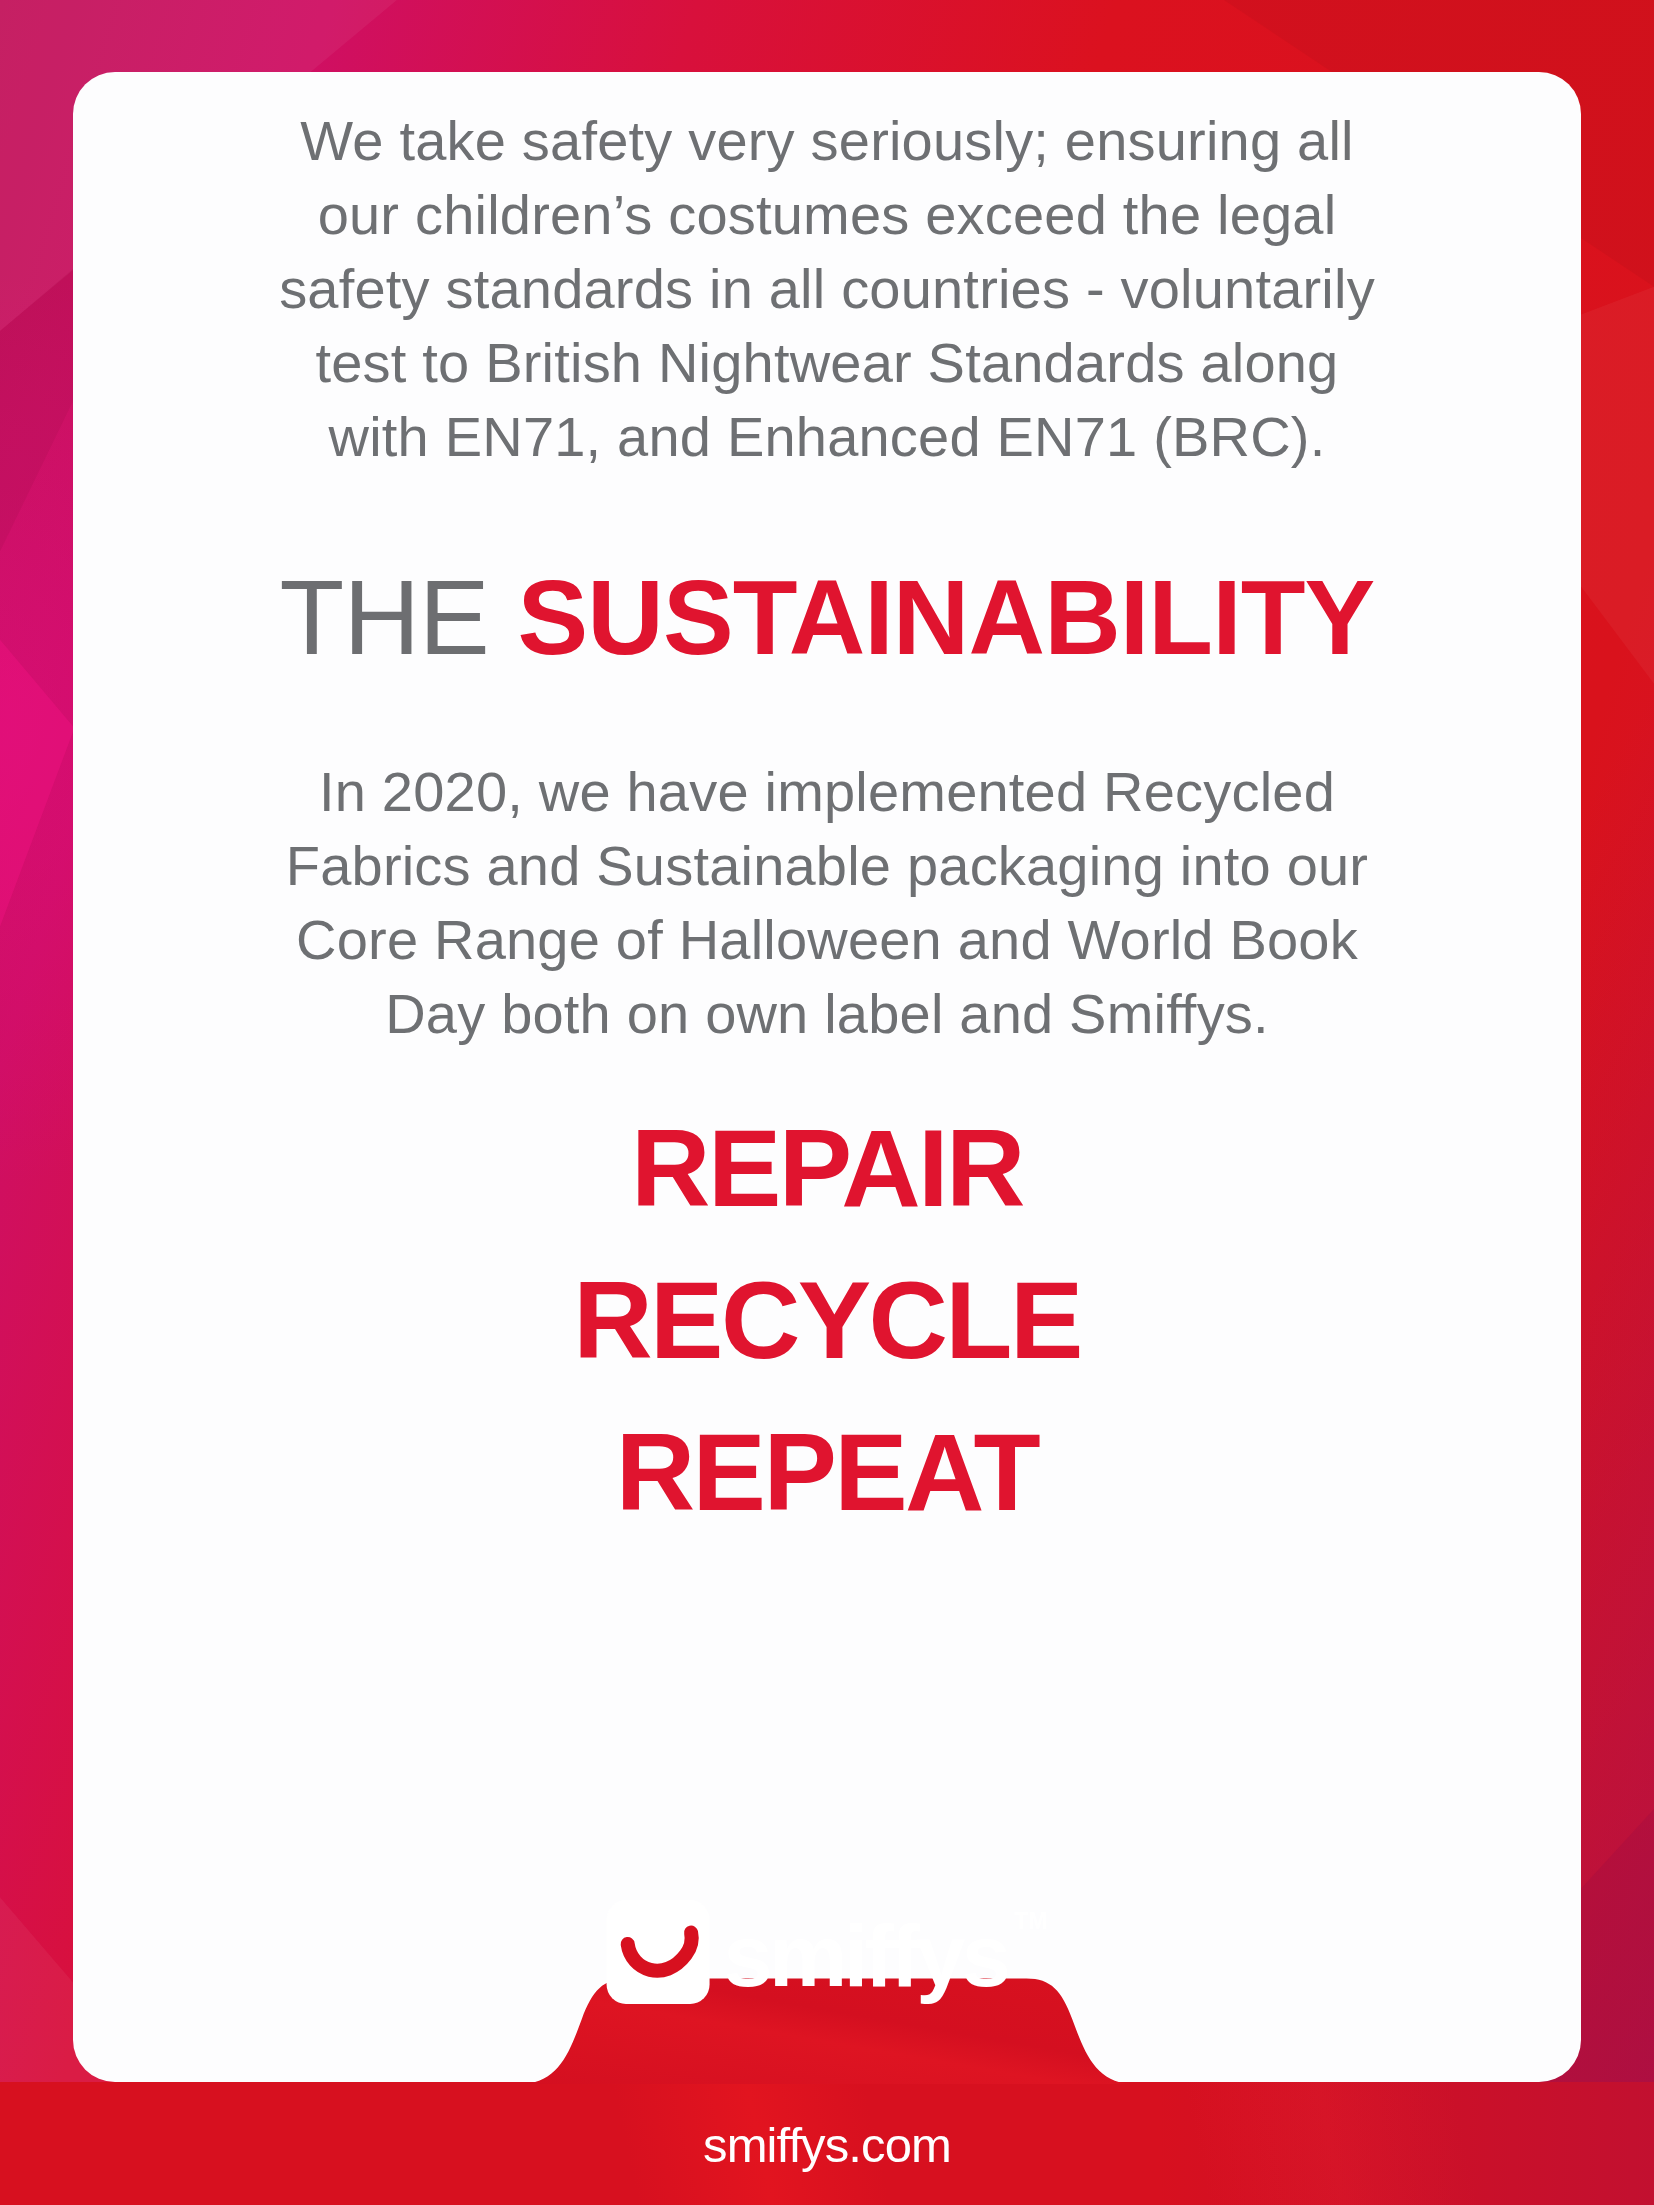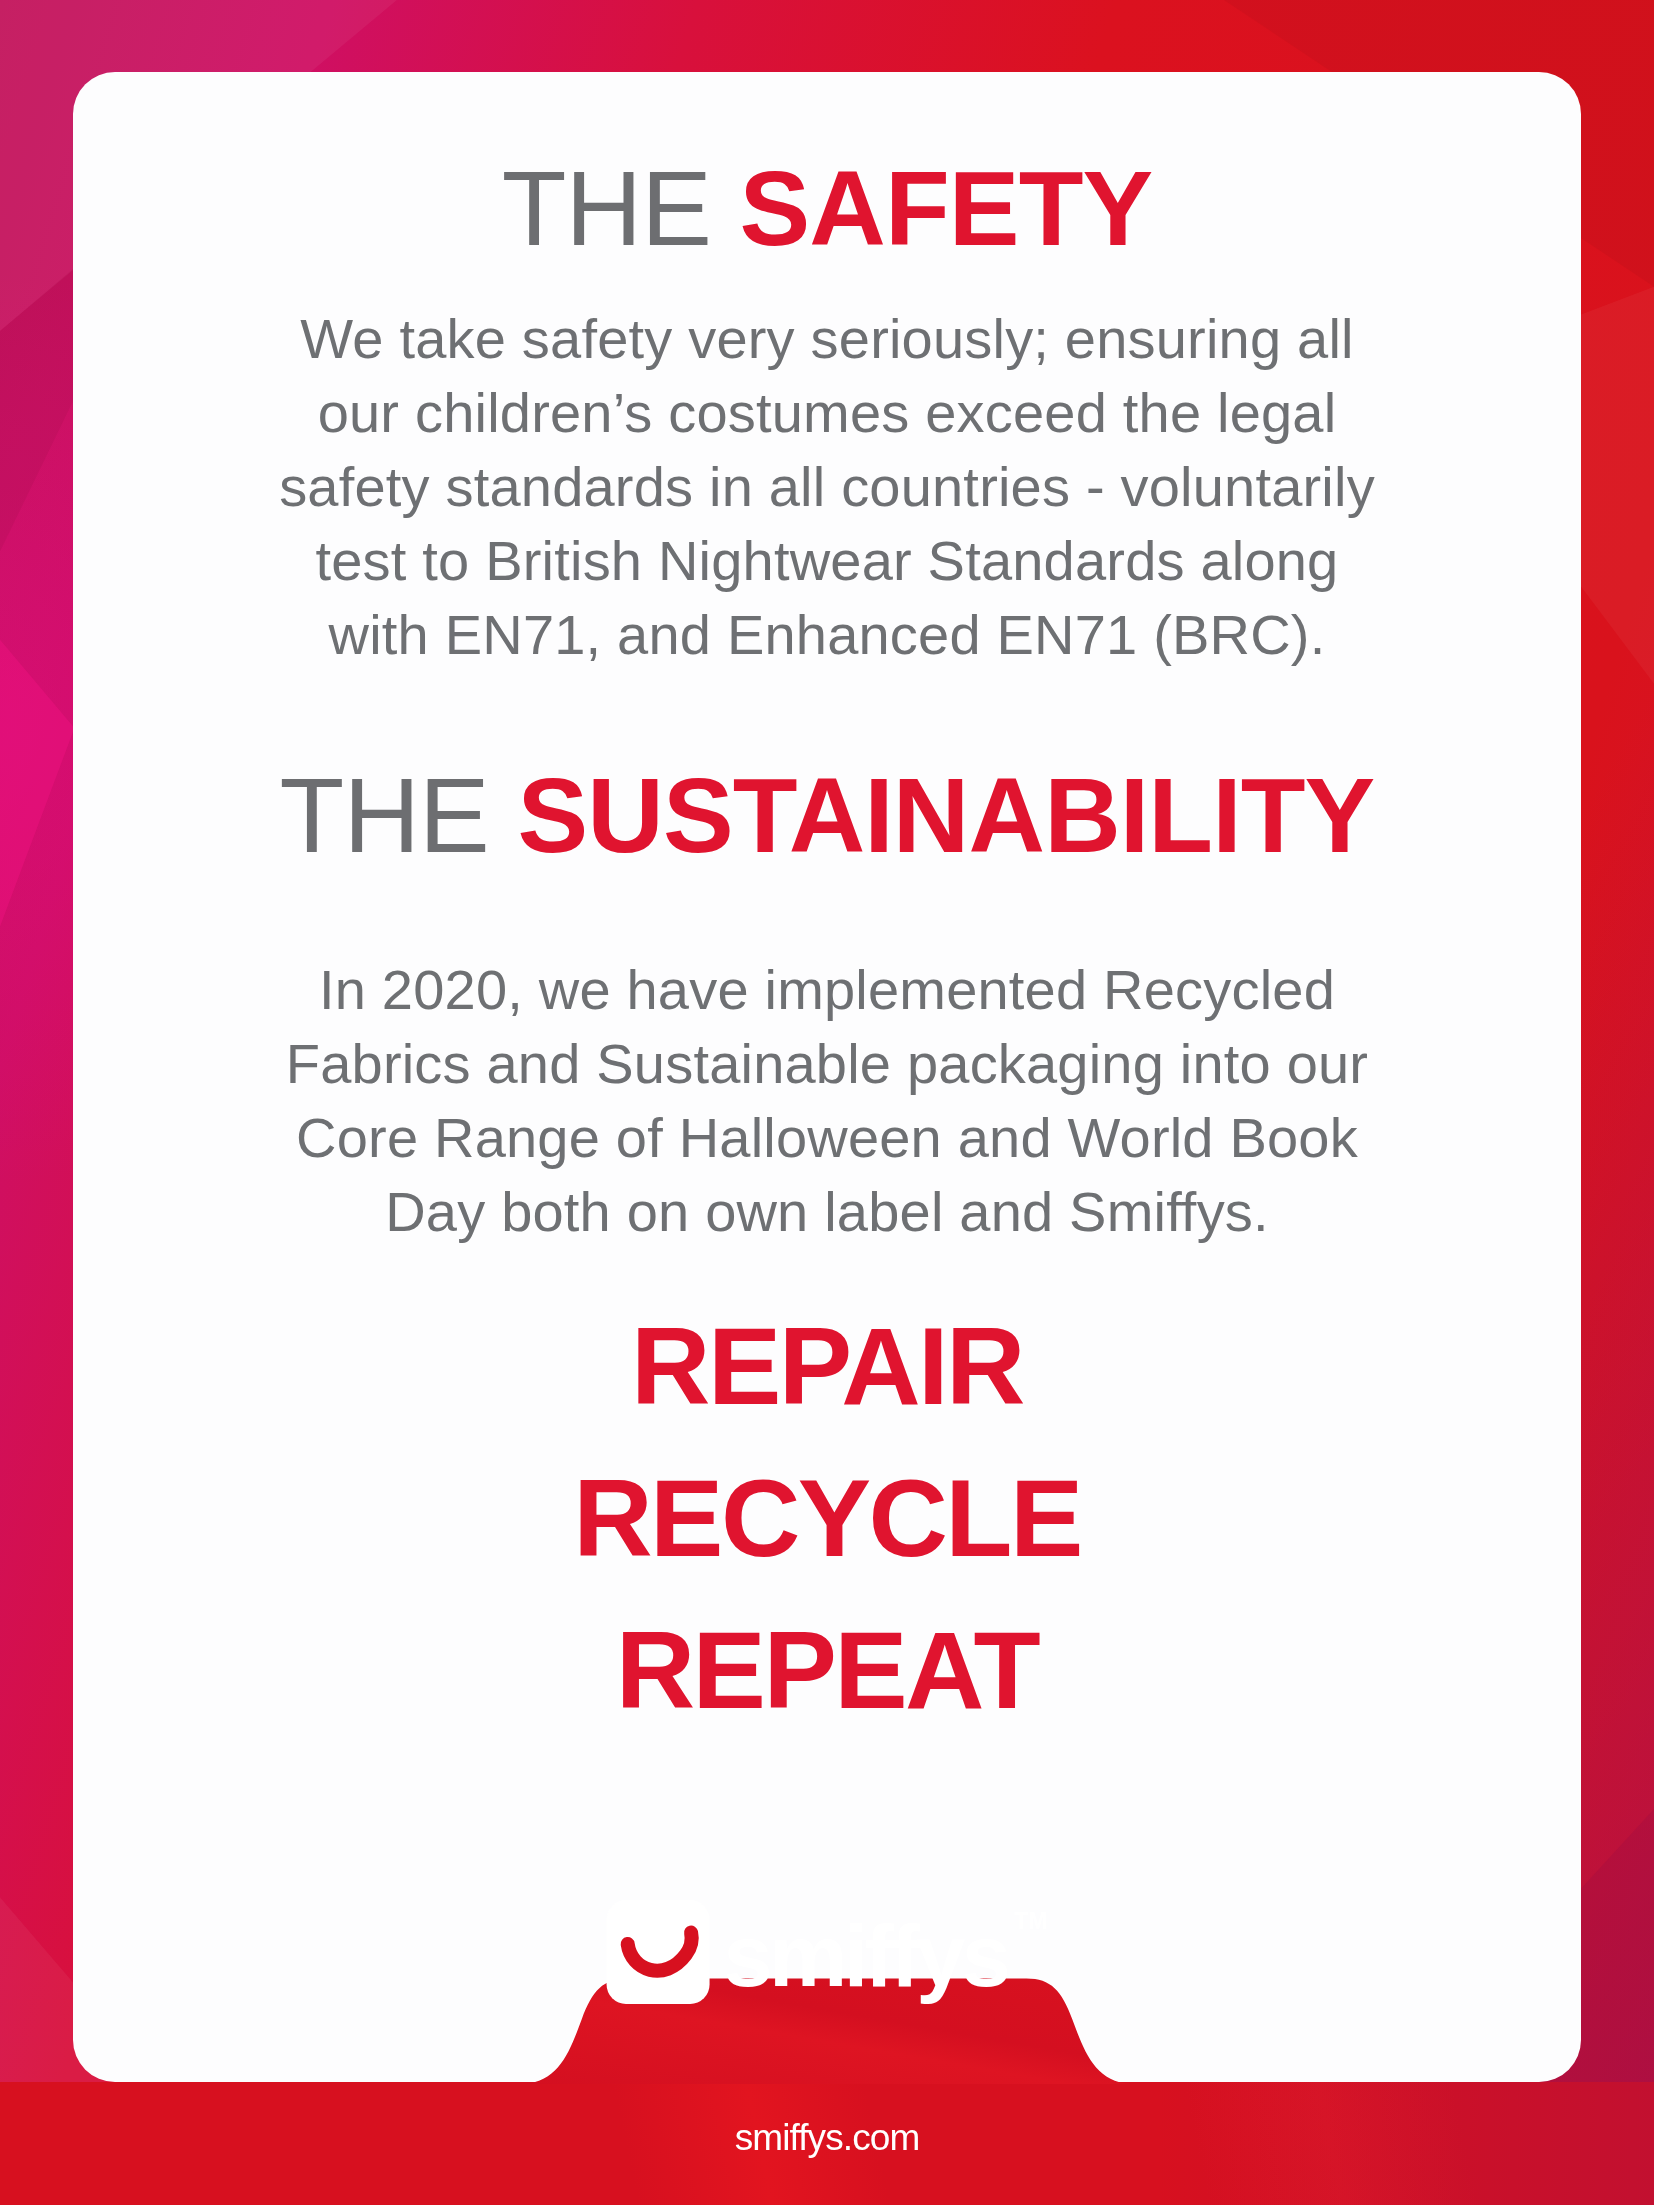--- a/index.html
+++ b/index.html
@@ -89,39 +89,38 @@
     color:#ffffff;font-size:88px;font-weight:700;line-height:1;
     letter-spacing:-3.5px;margin-top:12.4px;white-space:nowrap;
   }
   .tm{
     display:inline-block;font-size:23px;font-weight:700;letter-spacing:0;
     vertical-align:top;transform:translateY(-1.8px);margin-left:7px;
   }
   .website{
     position:absolute;left:0;right:0;top:2117px;z-index:3;
     text-align:center;color:#ffffff;
-    font-size:37px;font-weight:400;letter-spacing:-0.9px;
+    font-size:49px;font-weight:400;letter-spacing:-0.9px;
   }
 </style>
 </head>
 <body>
 
 <div class="bg">
   <div class="facet f1"></div>
   <div class="facet f2"></div>
   <div class="facet f3"></div>
   <div class="facet f4"></div>
   <div class="facet f5"></div>
   <div class="facet f6"></div>
   <div class="facet f7"></div>
 </div>
 
 <div class="card">
 
-  <h1 class="section-title title-safety"><span class="title-prefix">THE </span><span class="title-main">SAFETY</span></h1>
 
   <p class="body-text body-safety">We take safety very seriously; ensuring all
 our children’s costumes exceed the legal
 safety standards in all countries - voluntarily
 test to British Nightwear Standards along
 with EN71, and Enhanced EN71 (BRC).</p>
 
   <h1 class="section-title title-sustain"><span class="title-prefix">THE </span><span class="title-main">SUSTAINABILITY</span></h1>
 
   <p class="body-text body-sustain">In 2020, we have implemented Recycled

